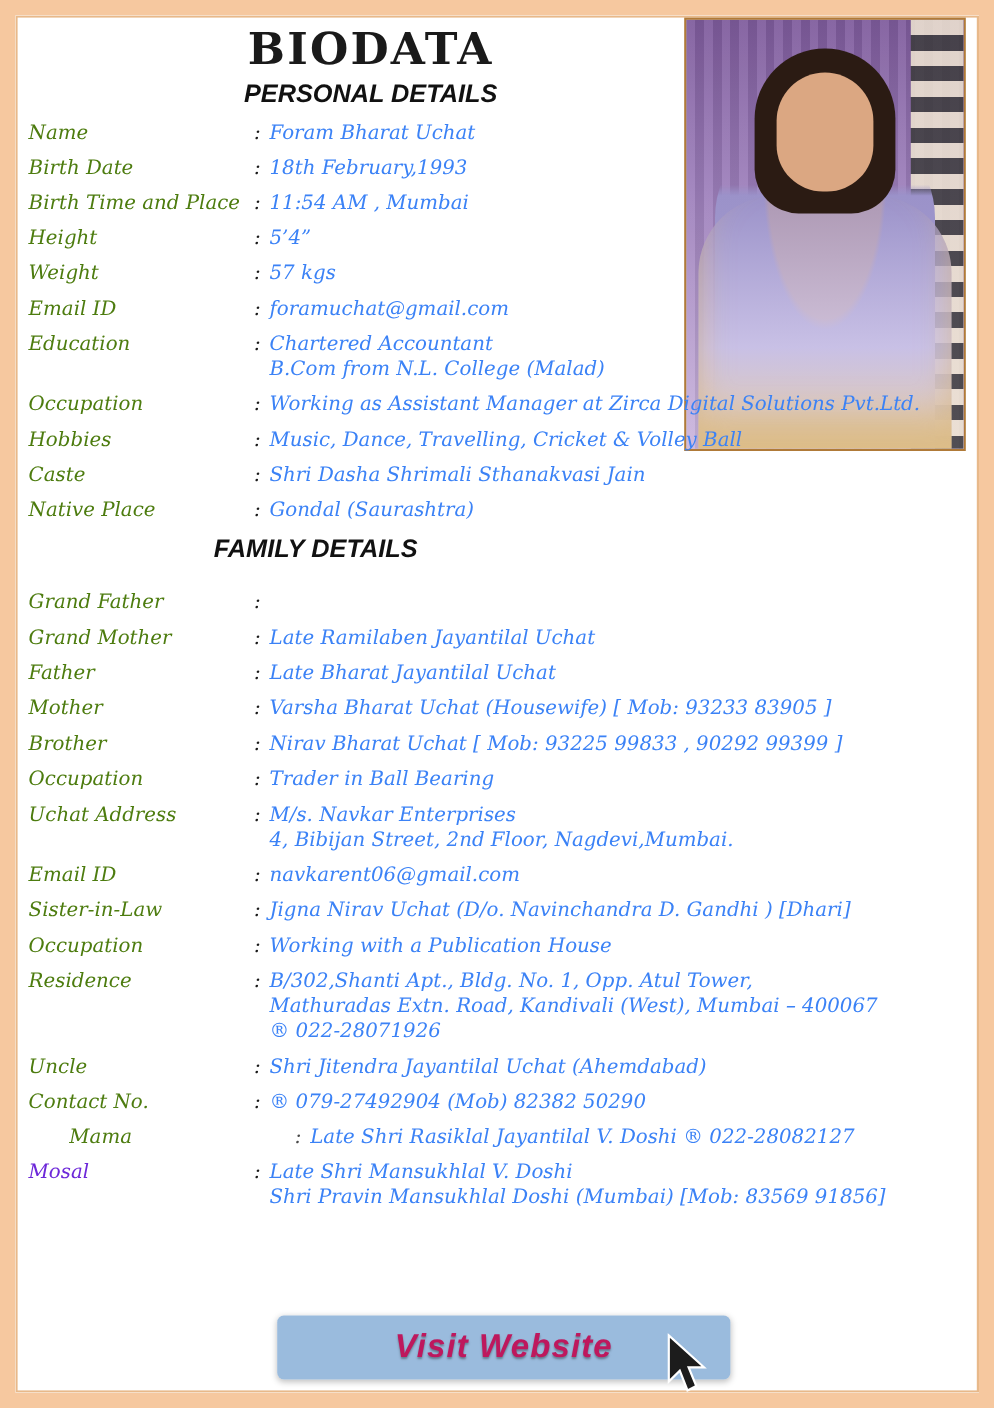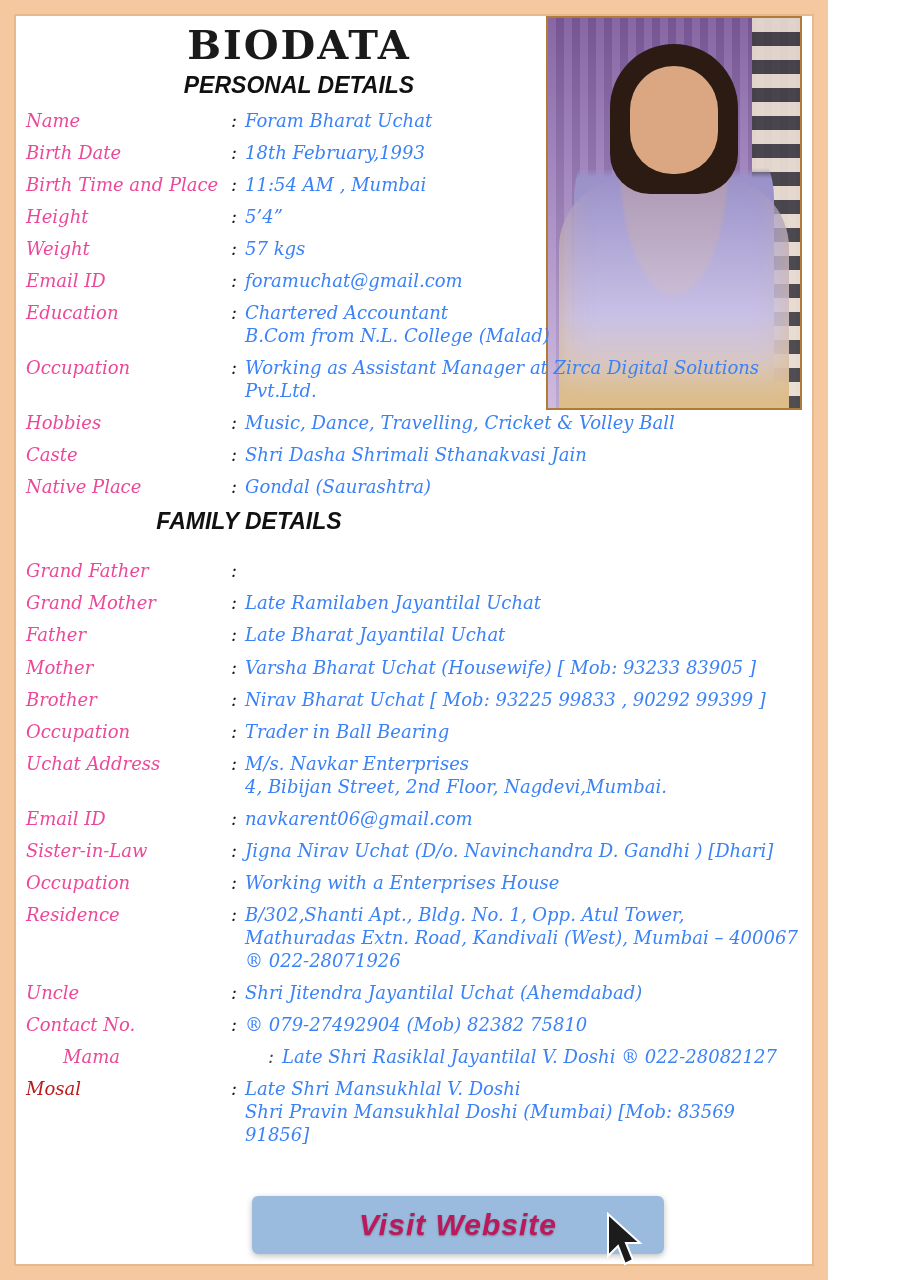--- a/index.html
+++ b/index.html
@@ -8,21 +8,21 @@
     background: #ffffff;
   }
   body {
     width: 904px;
     height: 1280px;
     font-family: "Liberation Serif", serif;
     overflow: hidden;
   }
   .page {
     position: relative;
-    width: 828px;
+    width: 904px;
     height: 1280px;
     box-sizing: border-box;
     background: #ffffff;
     border: 14px solid #f6c89f;
     overflow: hidden;
   }
   .inner {
     position: relative;
     width: 100%;
     height: 100%;
@@ -114,21 +114,21 @@
     color: #1a1a1a;
     line-height: 1.28;
     margin-bottom: 9px;
   }
   .row .label {
     width: 205px;
     flex: 0 0 205px;
     font-family: "DejaVu Serif", serif;
     font-style: italic;
     font-size: 18px;
-    color: #ec4899;
+    color: #4d7c0f;
     white-space: nowrap;
   }
   .row .colon {
     flex: 0 0 14px;
     font-family: "DejaVu Serif", serif;
     font-style: italic;
     font-size: 18px;
   }
   .row .value {
     flex: 1 1 auto;
@@ -300,46 +300,46 @@
         <div class="value"> navkarent06@gmail.com</div>
       </div>
       <div class="row">
         <div class="label">Sister-in-Law</div>
         <div class="colon">:</div>
         <div class="value">Jigna Nirav Uchat (D/o. Navinchandra D. Gandhi ) [Dhari]</div>
       </div>
       <div class="row">
         <div class="label">Occupation</div>
         <div class="colon">:</div>
-        <div class="value">Working with a Enterprises House</div>
+        <div class="value">Working with a Publication House</div>
       </div>
       <div class="row">
         <div class="label">Residence</div>
         <div class="colon">:</div>
         <div class="value">B/302,Shanti Apt., Bldg. No. 1, Opp. Atul Tower,
    Mathuradas Extn. Road, Kandivali (West), Mumbai – 400067
    ® 022-28071926</div>
       </div>
       <div class="row">
         <div class="label">Uncle</div>
         <div class="colon">:</div>
         <div class="value">Shri Jitendra Jayantilal Uchat (Ahemdabad)</div>
       </div>
       <div class="row">
         <div class="label">Contact No.</div>
         <div class="colon">:</div>
-        <div class="value">® 079-27492904 (Mob) 82382 75810</div>
+        <div class="value">® 079-27492904 (Mob) 82382 50290</div>
       </div>
       <div class="row faded">
         <div class="label">Mama</div>
         <div class="colon">:</div>
         <div class="value">Late Shri Rasiklal Jayantilal V. Doshi ® 022-28082127</div>
       </div>
       <div class="row red-line">
-        <div class="label" style="color:#b91c1c">Mosal</div>
+        <div class="label" style="color:#6d28d9">Mosal</div>
         <div class="colon" style="color:#1a1a1a">:</div>
         <div class="value">Late Shri Mansukhlal V. Doshi
    Shri Pravin Mansukhlal Doshi (Mumbai) [Mob: 83569 91856]</div>
       </div>
     </div>
 
     <div class="watermark">
       <span class="wm-text">Visit Website</span>
     </div>
 

